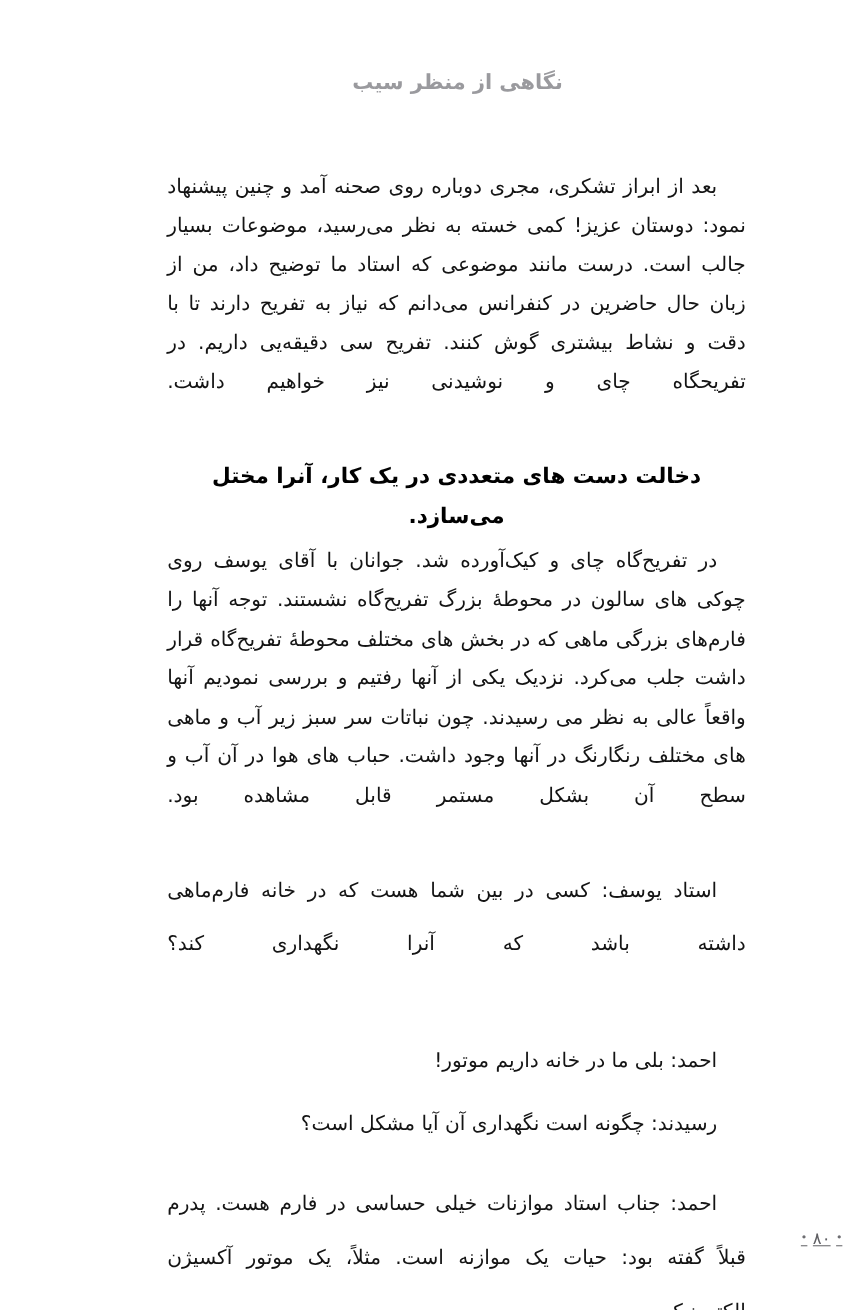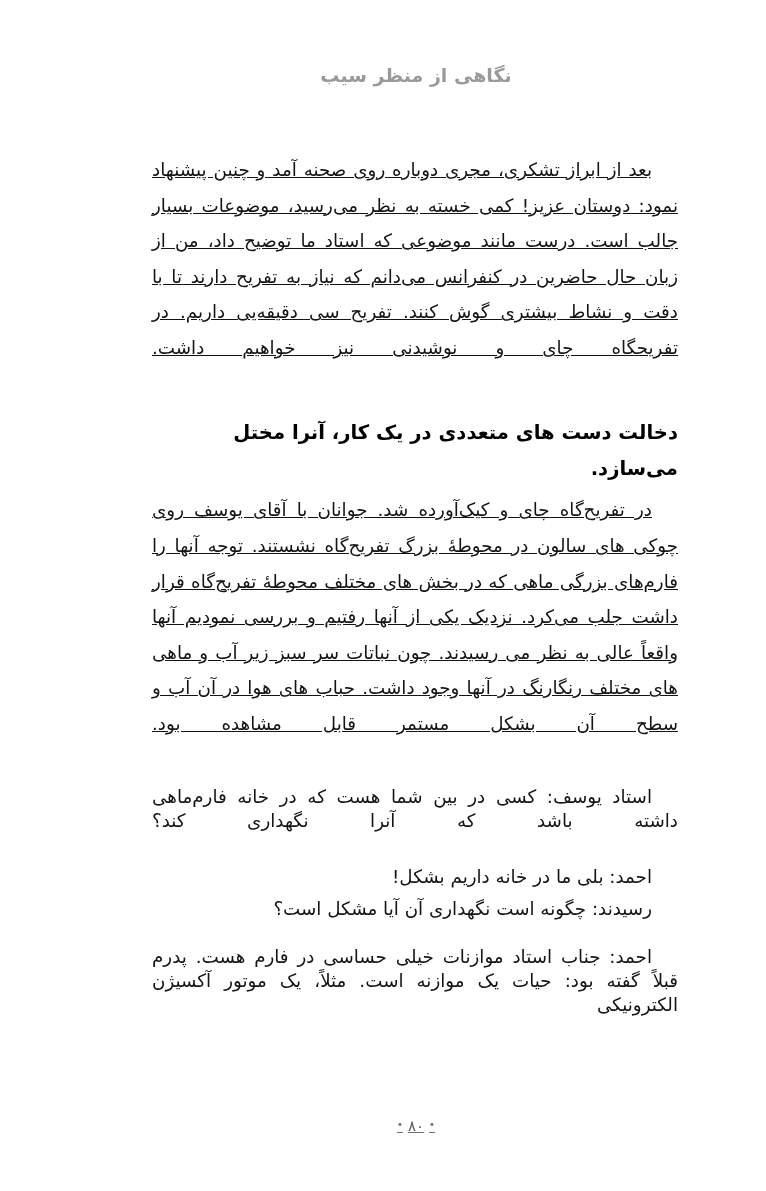--- a/index.html
+++ b/index.html
@@ -54,51 +54,50 @@
 
   p.para {
     margin: 0;
     padding: 0;
     font-size: 18.3px;
     line-height: 35.6px;
     text-align: justify;
     text-indent: 26px;
     color: #141414;
     word-spacing: 0.2px;
-    text-decoration: underline;
   }
 
   
   p.para::after {
     content: "";
     display: inline-block;
     width: 100%;
   }
 
   h2.section-heading {
     margin: 0;
     padding: 0;
     font-size: 19.6px;
     line-height: 35.6px;
     font-weight: bold;
-    text-align: right;
+    text-align: center;
     text-indent: 0;
     color: #000000;
   }
 
   .gap-before-heading { height: 14px; }
   .gap-after-heading  { height: 6px; }
   .gap-small          { height: 8px; }
 
   
   p.dialogue {
     margin: 0;
     padding: 0;
     font-size: 18.3px;
-    line-height: 24px;
+    line-height: 49px;
     text-align: justify;
     text-indent: 26px;
     color: #141414;
   }
   p.dialogue::after {
     content: "";
     display: inline-block;
     width: 100%;
   }
 
@@ -108,21 +107,20 @@
     text-indent: 26px;
   }
   p.dialogue.short::after { content: none; }
 
   
   .folio {
     position: absolute;
     bottom: 56px;
     left: 0;
     right: 0;
-    text-align: center;
     direction: rtl;
     font-size: 14px;
     color: #6e6e72;
     letter-spacing: 3px;
     text-decoration: underline;
   }
   .folio .dot {
     font-size: 10px;
     vertical-align: 3px;
     color: #6e6e72;
@@ -151,21 +149,21 @@
     <div class="gap-after-heading"></div>
 
     <p class="para">در تفریح‌گاه چای و کیک‌آورده شد. جوانان با آقای یوسف روی چوکی های سالون در محوطهٔ بزرگ تفریح‌گاه نشستند. توجه آنها را فارم‌های بزرگی ماهی که در بخش های مختلف محوطهٔ تفریح‌گاه قرار داشت جلب می‌کرد. نزدیک یکی از آنها رفتیم و بررسی نمودیم آنها واقعاً عالی به نظر می رسیدند. چون نباتات سر سبز زیر آب و ماهی های مختلف رنگارنگ در آنها وجود داشت. حباب های هوا در آن آب و سطح آن بشکل مستمر قابل مشاهده بود.</p>
 
     <div class="gap-small"></div>
 
     <p class="dialogue">استاد یوسف: کسی در بین شما هست که در خانه فارم‌ماهی داشته باشد که آنرا نگهداری کند؟</p>
 
     <div class="gap-small"></div>
 
-    <p class="dialogue short">احمد: بلی ما در خانه داریم بشکل!</p>
+    <p class="dialogue short">احمد: بلی ما در خانه داریم موتور!</p>
 
     <div class="gap-small"></div>
 
     <p class="dialogue short">رسیدند: چگونه است نگهداری آن آیا مشکل است؟</p>
 
     <div class="gap-small"></div>
 
 
     <div class="gap-small"></div>
 

